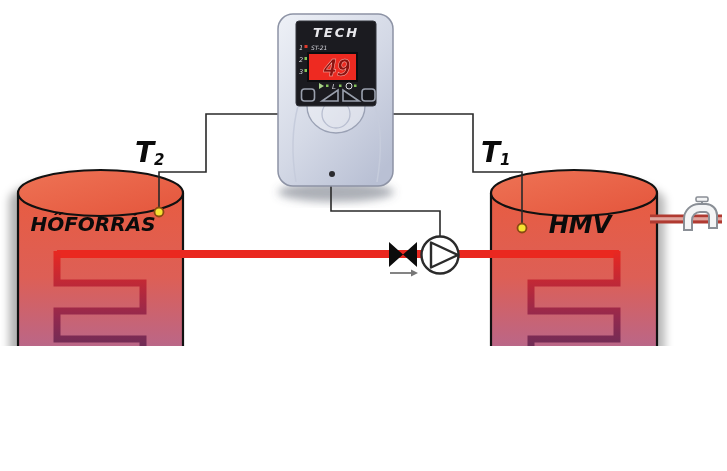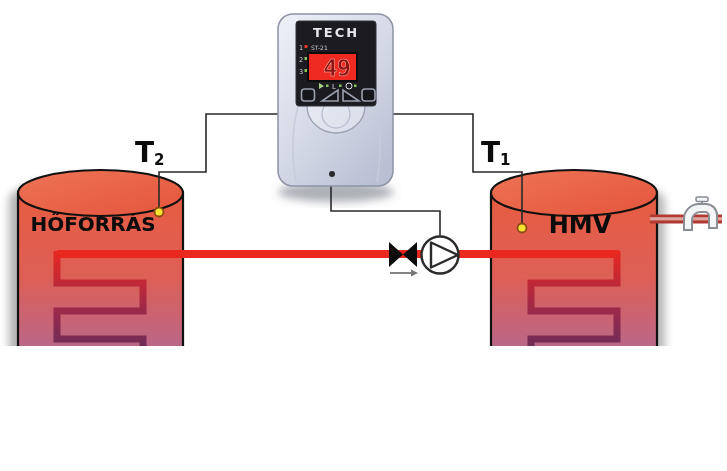--- a/index.html
+++ b/index.html
@@ -1,17 +1,17 @@
 <!DOCTYPE html>
 <html><head>
 <meta charset="utf-8">
 <style>
   html,body{margin:0;padding:0;background:#fff;}
   #stage{position:relative;width:727px;height:346px;overflow:hidden;
-         font-family:"DejaVu Sans", sans-serif;}
+         font-family:"DejaVu Sans", sans-serif;font-style:italic;}
   svg{position:absolute;left:0;top:0;}
   text{font-family:"DejaVu Sans", sans-serif;}
   .seg{font-family:"DejaVu Sans Mono", monospace;font-weight:bold;}
 </style>
 </head>
 <body>
 
 <div id="stage">
 <svg width="727" height="471" viewBox="0 0 727 471">
   <defs>

